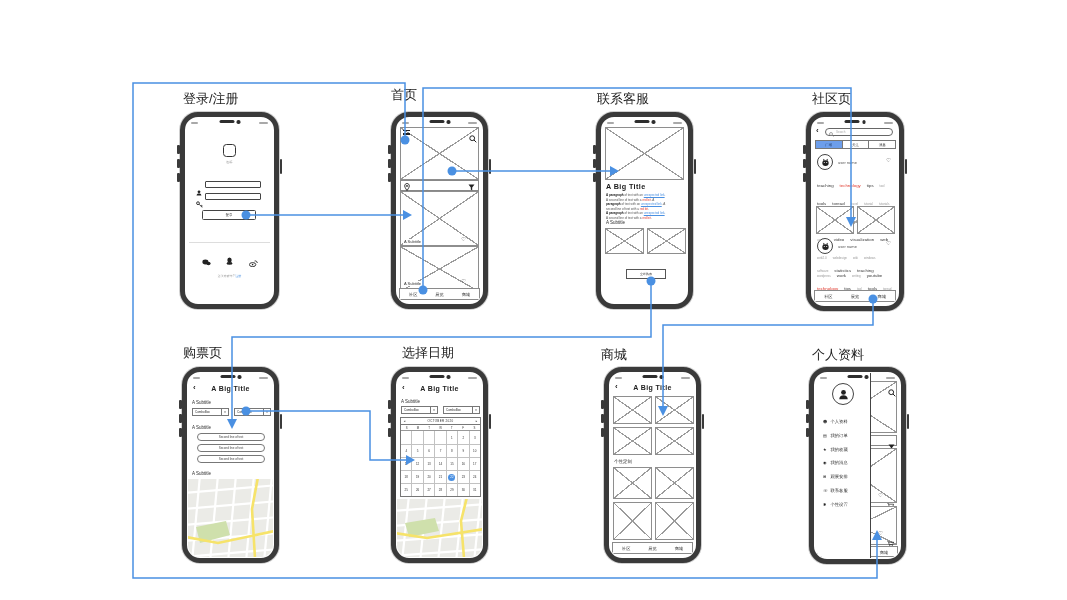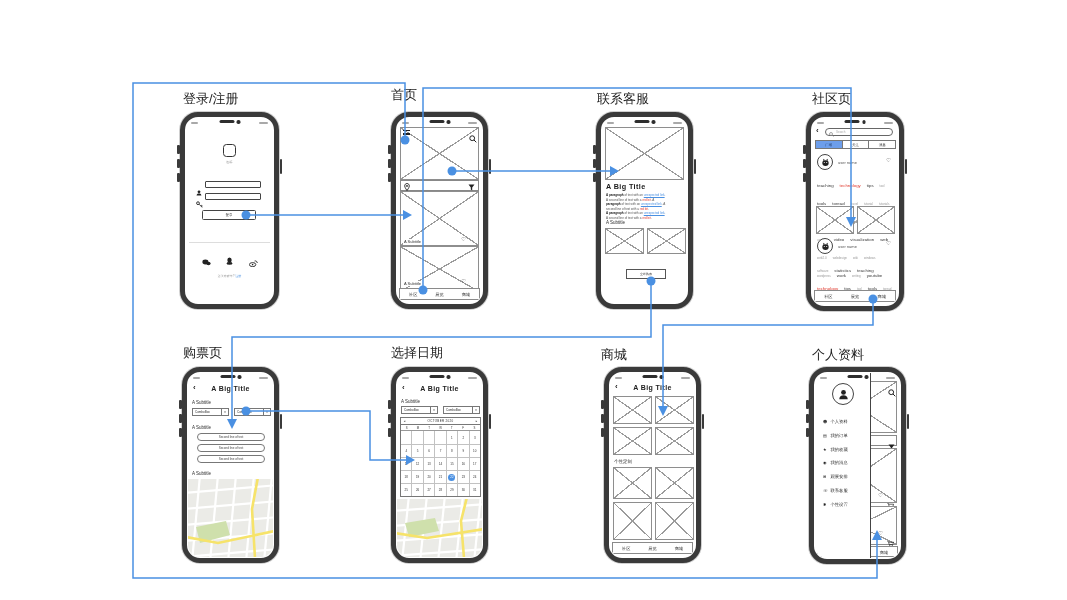--- a/index.html
+++ b/index.html
@@ -70,21 +70,21 @@
 <body>
 
 <div class="canvas">
 
 
   <div class="plabel" style="left:183px;top:90px">登录/注册</div>
   <div class="plabel" style="left:391px;top:86px">首页</div>
   <div class="plabel" style="left:597px;top:90px">联系客服</div>
   <div class="plabel" style="left:812px;top:90px">社区页</div>
   <div class="plabel" style="left:183px;top:344px">购票页</div>
-  <div class="plabel" style="left:391px;top:344px">选择日期</div>
+  <div class="plabel" style="left:402px;top:344px">选择日期</div>
   <div class="plabel" style="left:601px;top:346px">商城</div>
   <div class="plabel" style="left:812px;top:346px">个人资料</div>
 
   <div class="phone" style="left:180px;top:112px;width:99px;height:197px">
     <div class="scr">
       <i class="sbm" style="left:5px;width:7px"></i>
       <i class="sbm" style="right:5px;width:9px"></i>
       <div class="abs" style="left:37px;top:26px;width:13px;height:13px;border:1.3px solid #333;border-radius:3.5px"></div>
       <div class="abs t3" style="left:0;top:42px;width:100%;text-align:center;color:#888">图标</div>
       <div class="abs" style="left:10px;top:64px">

